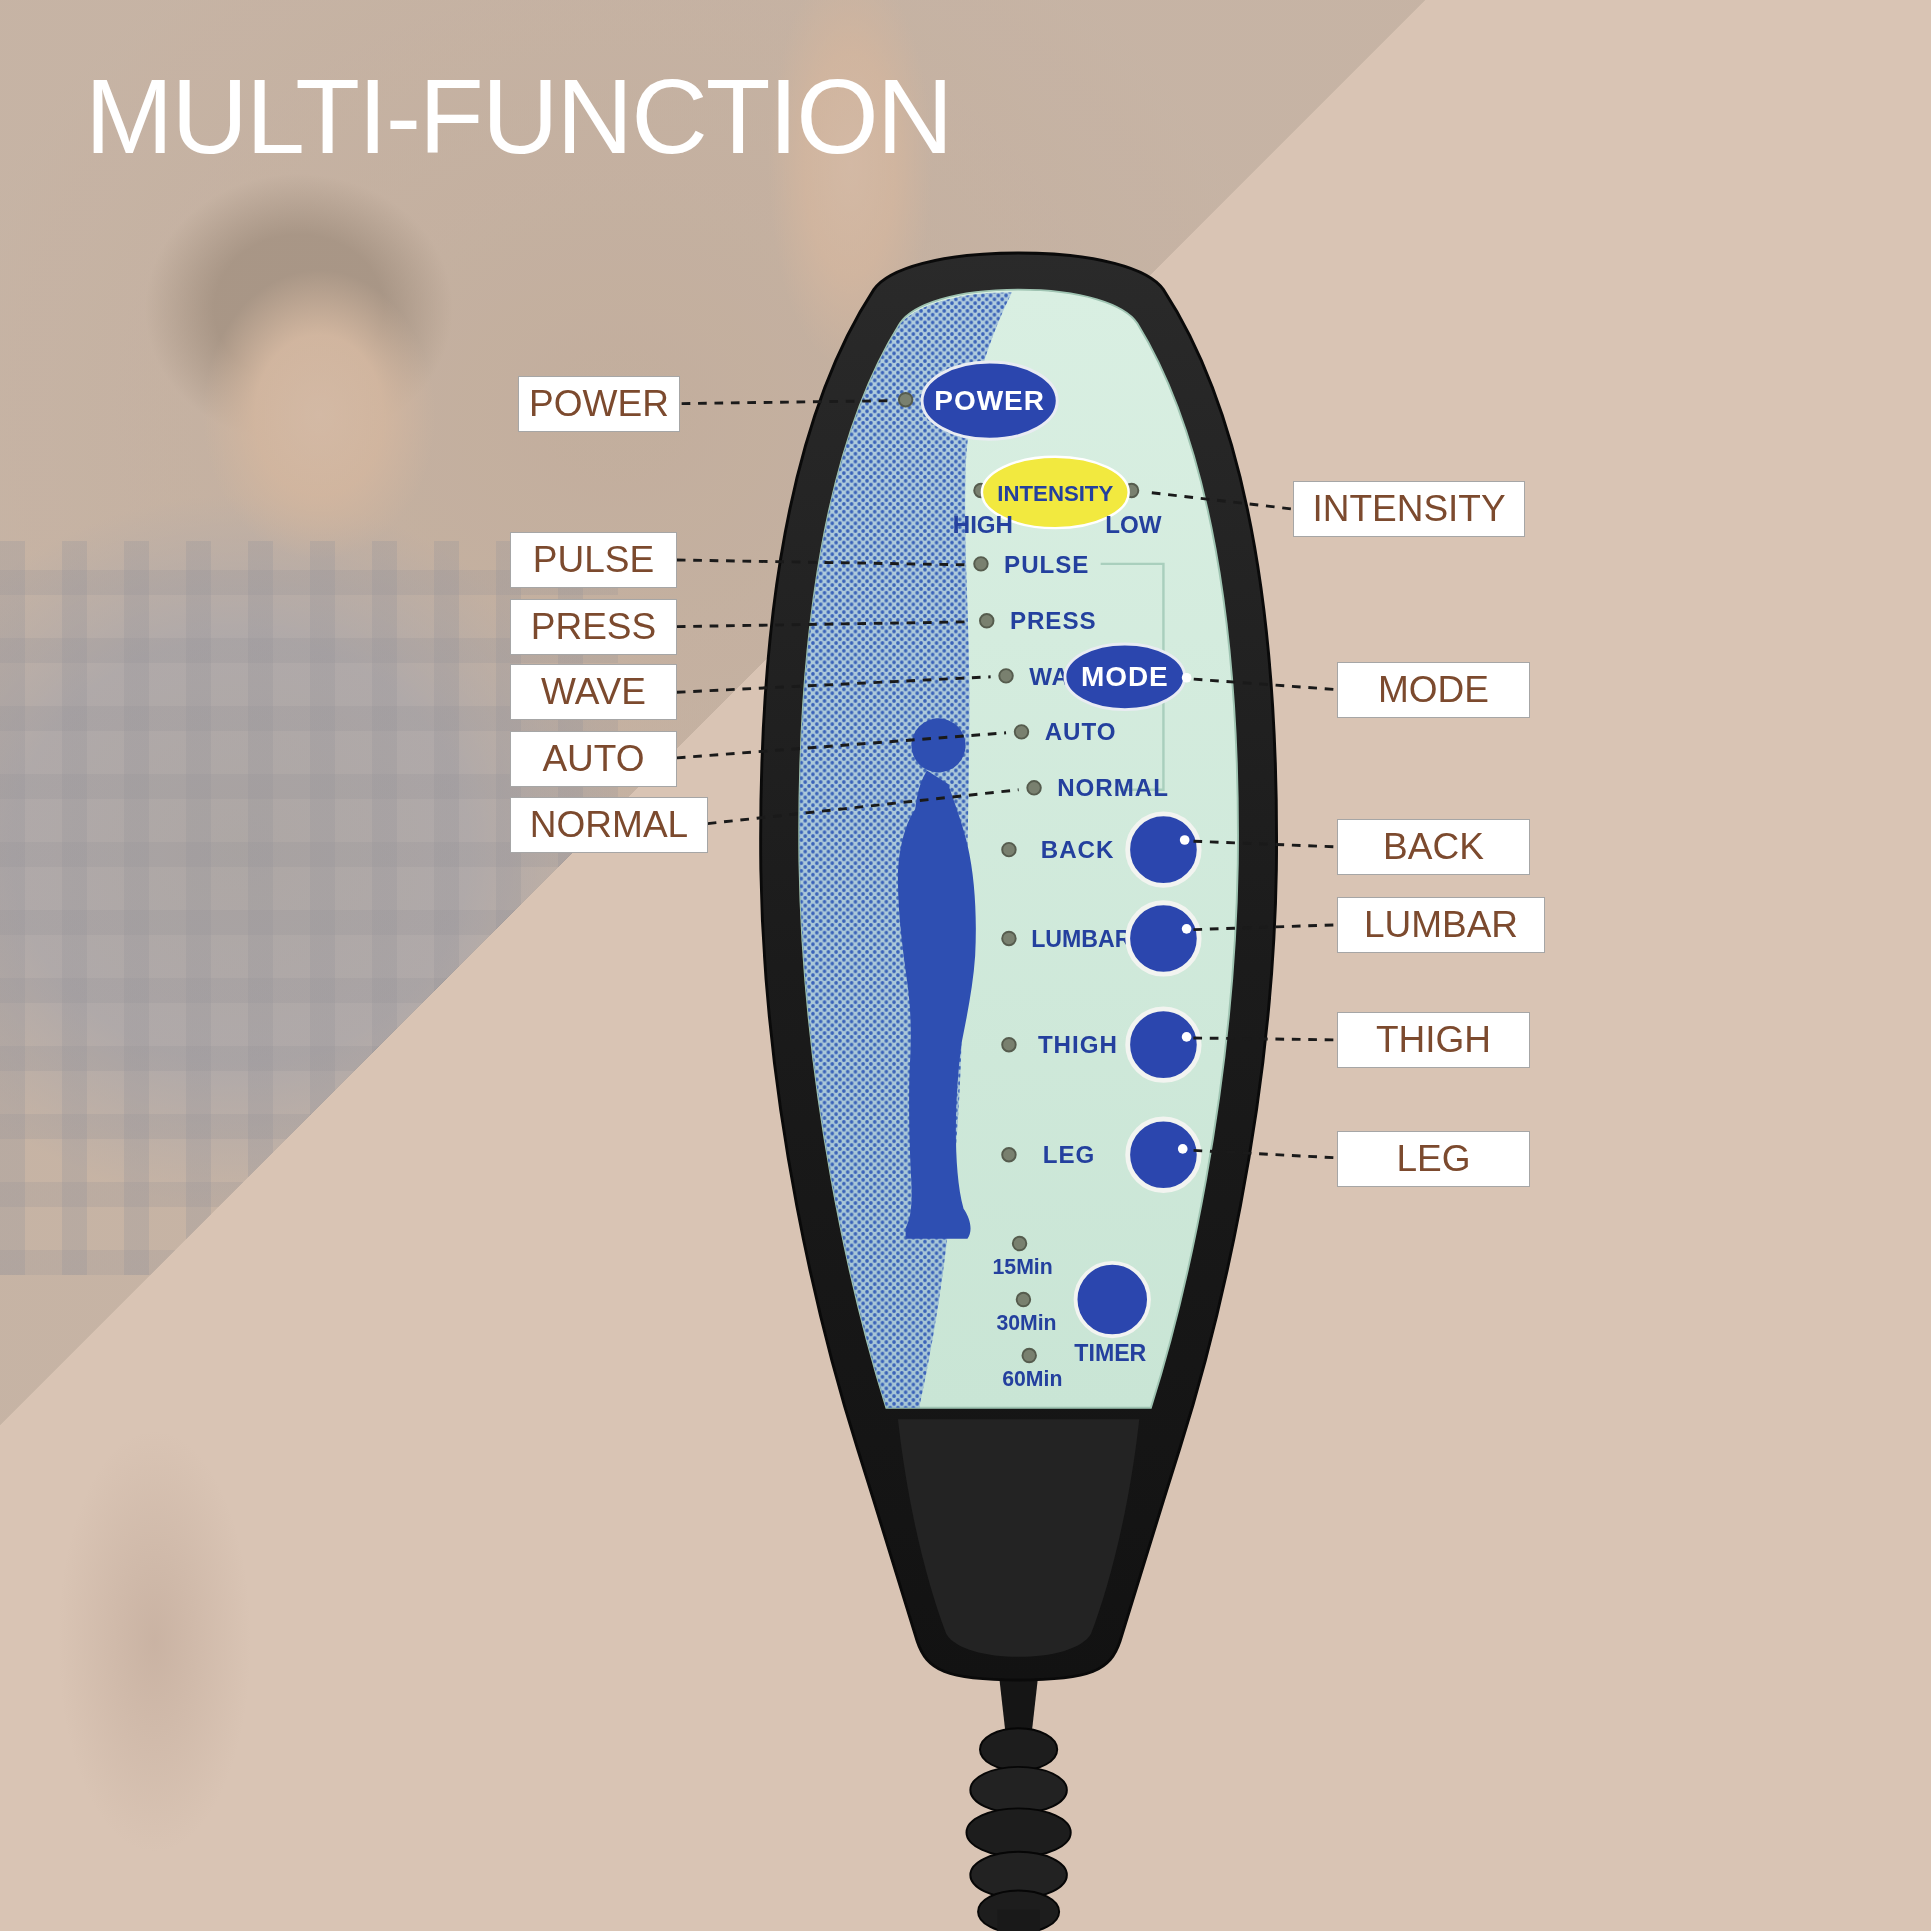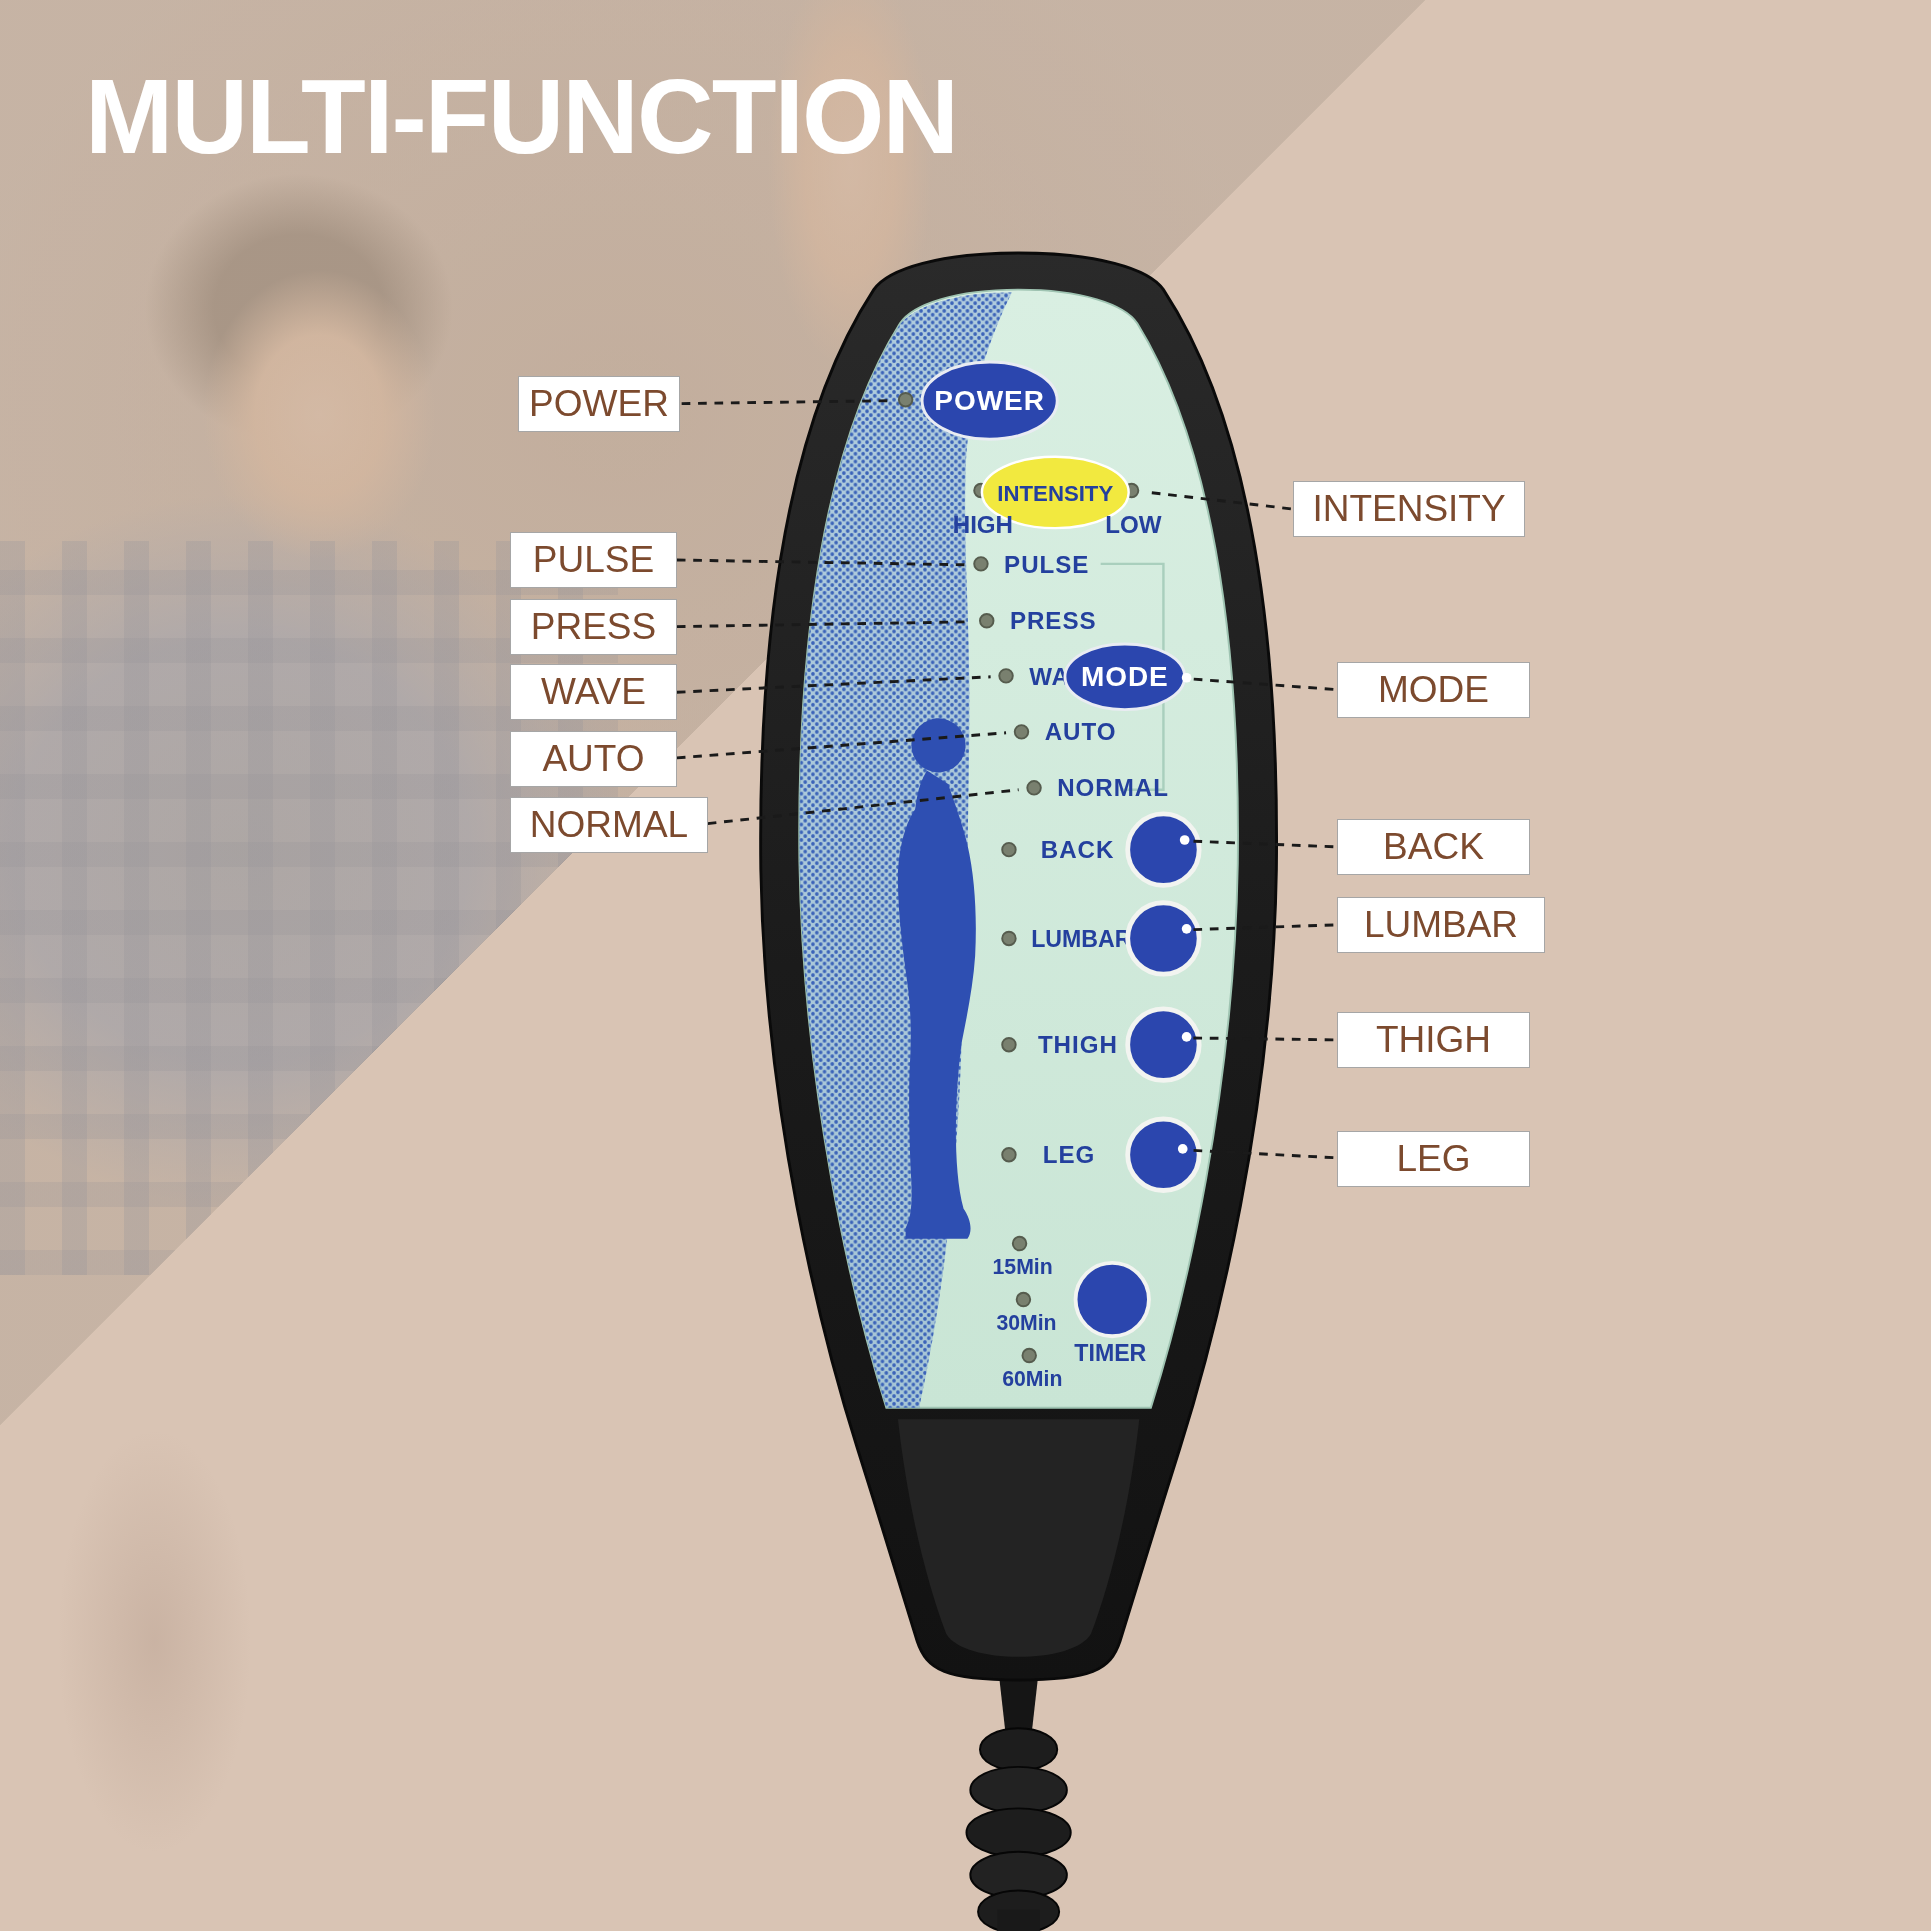--- a/index.html
+++ b/index.html
@@ -22,21 +22,21 @@
       radial-gradient(ellipse 415px 386px at 241px 850px, #76818f 0%, #7b8699 55%, rgba(123,134,153,0) 92%),
       radial-gradient(ellipse 676px 579px at 618px 415px, #a5917f 0%, rgba(165,145,127,0) 100%),
       #ad9d8f;
   }
   .furniture-hint{
     position:absolute;left:58px;top:1429px;width:193px;height:425px;
     background:radial-gradient(ellipse 97px 212px at 50% 50%, rgba(140,110,95,0.20), rgba(140,110,95,0));
   }
   .title{
     position:absolute;left:85px;top:56px;
-    font-size:106px;font-weight:bold;letter-spacing:-1.9px;color:#ffffff;
+    font-size:106px;font-weight:normal;letter-spacing:-1.9px;color:#ffffff;
     white-space:nowrap;
   }
   .callout{
     position:absolute;background:#ffffff;border:1.9px solid #a6a6a6;
     color:#7c4a2e;font-size:37px;box-sizing:border-box;
     display:flex;align-items:center;justify-content:center;
   }
   svg.scene{position:absolute;inset:0;}
   svg text{font-family:"Liberation Sans",sans-serif;}
 </style>

